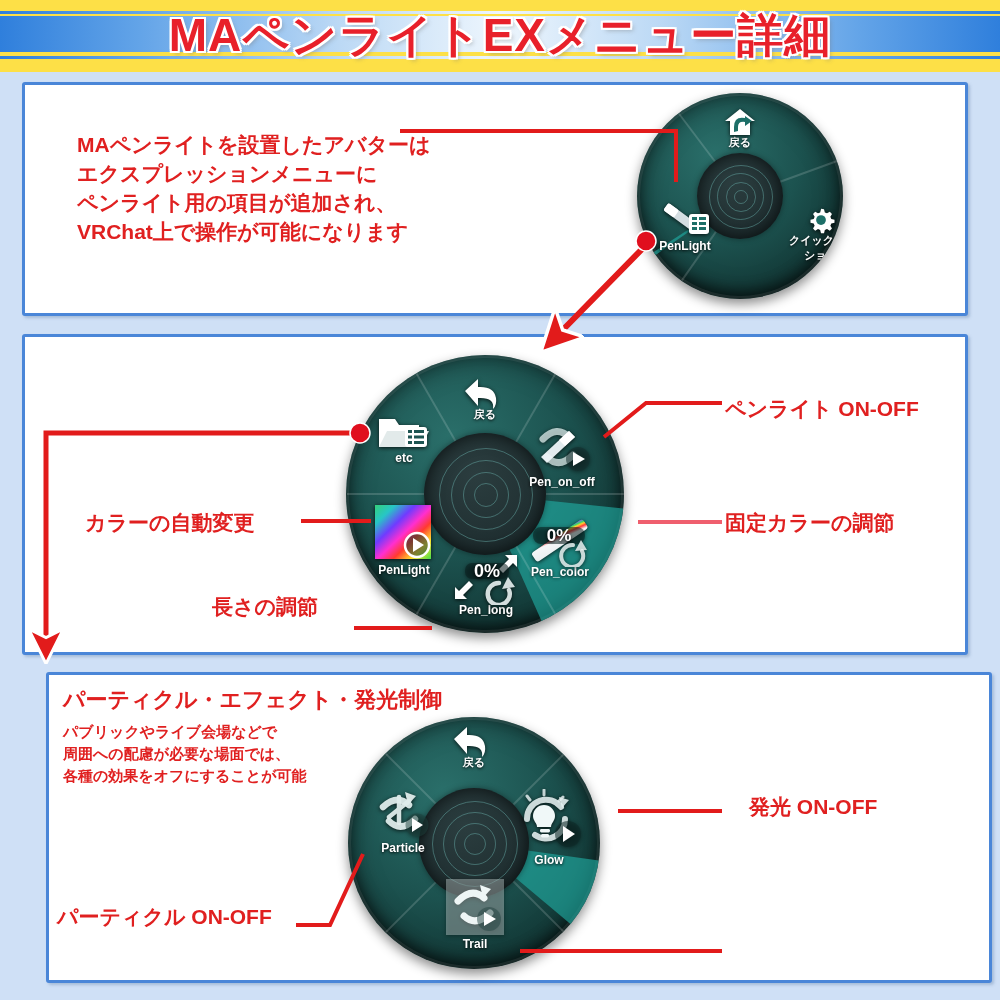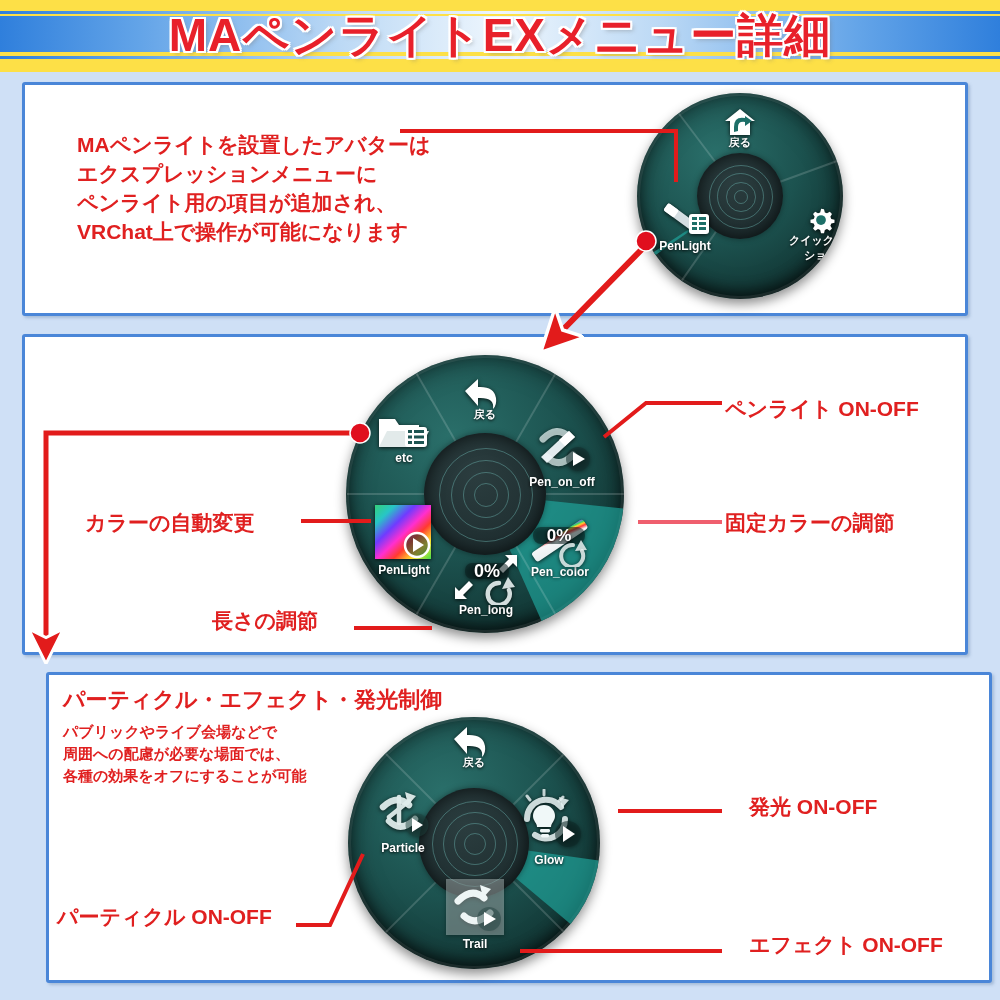--- a/index.html
+++ b/index.html
@@ -145,21 +145,21 @@
             <rect x="42" y="26" width="7" height="3"></rect>
         </g>
       </svg>
       <span class="cap">PenLight</span>
     </div>
   </div>
 </div>
 
 <div class="panel" id="panel2">
   <div class="note lbl" style="left:60px;top:172px;">カラーの自動変更</div>
-  <div class="note lbl" style="left:187px;top:272px;font-family:Liberation Mono, monospace;">長さの調節</div>
+  <div class="note lbl" style="left:187px;top:256px;">長さの調節</div>
   <div class="note lbl" style="left:700px;top:58px;text-align:right;">ペンライト ON-OFF</div>
   <div class="note lbl" style="left:700px;top:172px;">固定カラーの調節</div>
 
   <div class="wheel" id="w2" style="left:321px;top:18px;width:278px;height:278px;">
     <div class="rim"></div>
     <div class="seg hi" style="transform:rotate(6deg);">
       <i style="transform:rotate(-30deg) skewY(0deg);"></i>
     </div>
     <div class="spoke" style="left:50%;top:50%;width:2px;height:50%;transform:rotate(30deg);"></div>
     <div class="spoke" style="left:50%;top:50%;width:2px;height:50%;transform:rotate(90deg);"></div>
@@ -274,21 +274,20 @@
   </div>
 </div>
 
 <div class="panel" id="panel3">
   <div class="note hdr" style="left:14px;top:10px;">パーティクル・エフェクト・発光制御</div>
   <div class="note small" style="left:14px;top:46px;">パブリックやライブ会場などで
 周囲への配慮が必要な場面では、
 各種の効果をオフにすることが可能</div>
 
   <div class="note lbl" style="left:700px;top:118px;">発光 ON-OFF</div>
-  <div class="note lbl" style="left:700px;top:256px;">エフェクト ON-OFF</div>
   <div class="note lbl" style="left:8px;top:228px;">パーティクル ON-OFF</div>
 
   <div class="wheel" id="w3" style="left:299px;top:42px;width:252px;height:252px;">
     <div class="rim"></div>
     <div class="seg hi" style="transform:rotate(8deg);">
       <i style="transform:rotate(-58deg);"></i>
     </div>
     <div class="spoke" style="left:50%;top:50%;width:2px;height:50%;transform:rotate(45deg);"></div>
     <div class="spoke" style="left:50%;top:50%;width:2px;height:50%;transform:rotate(135deg);"></div>
     <div class="spoke" style="left:50%;top:50%;width:2px;height:50%;transform:rotate(225deg);"></div>

